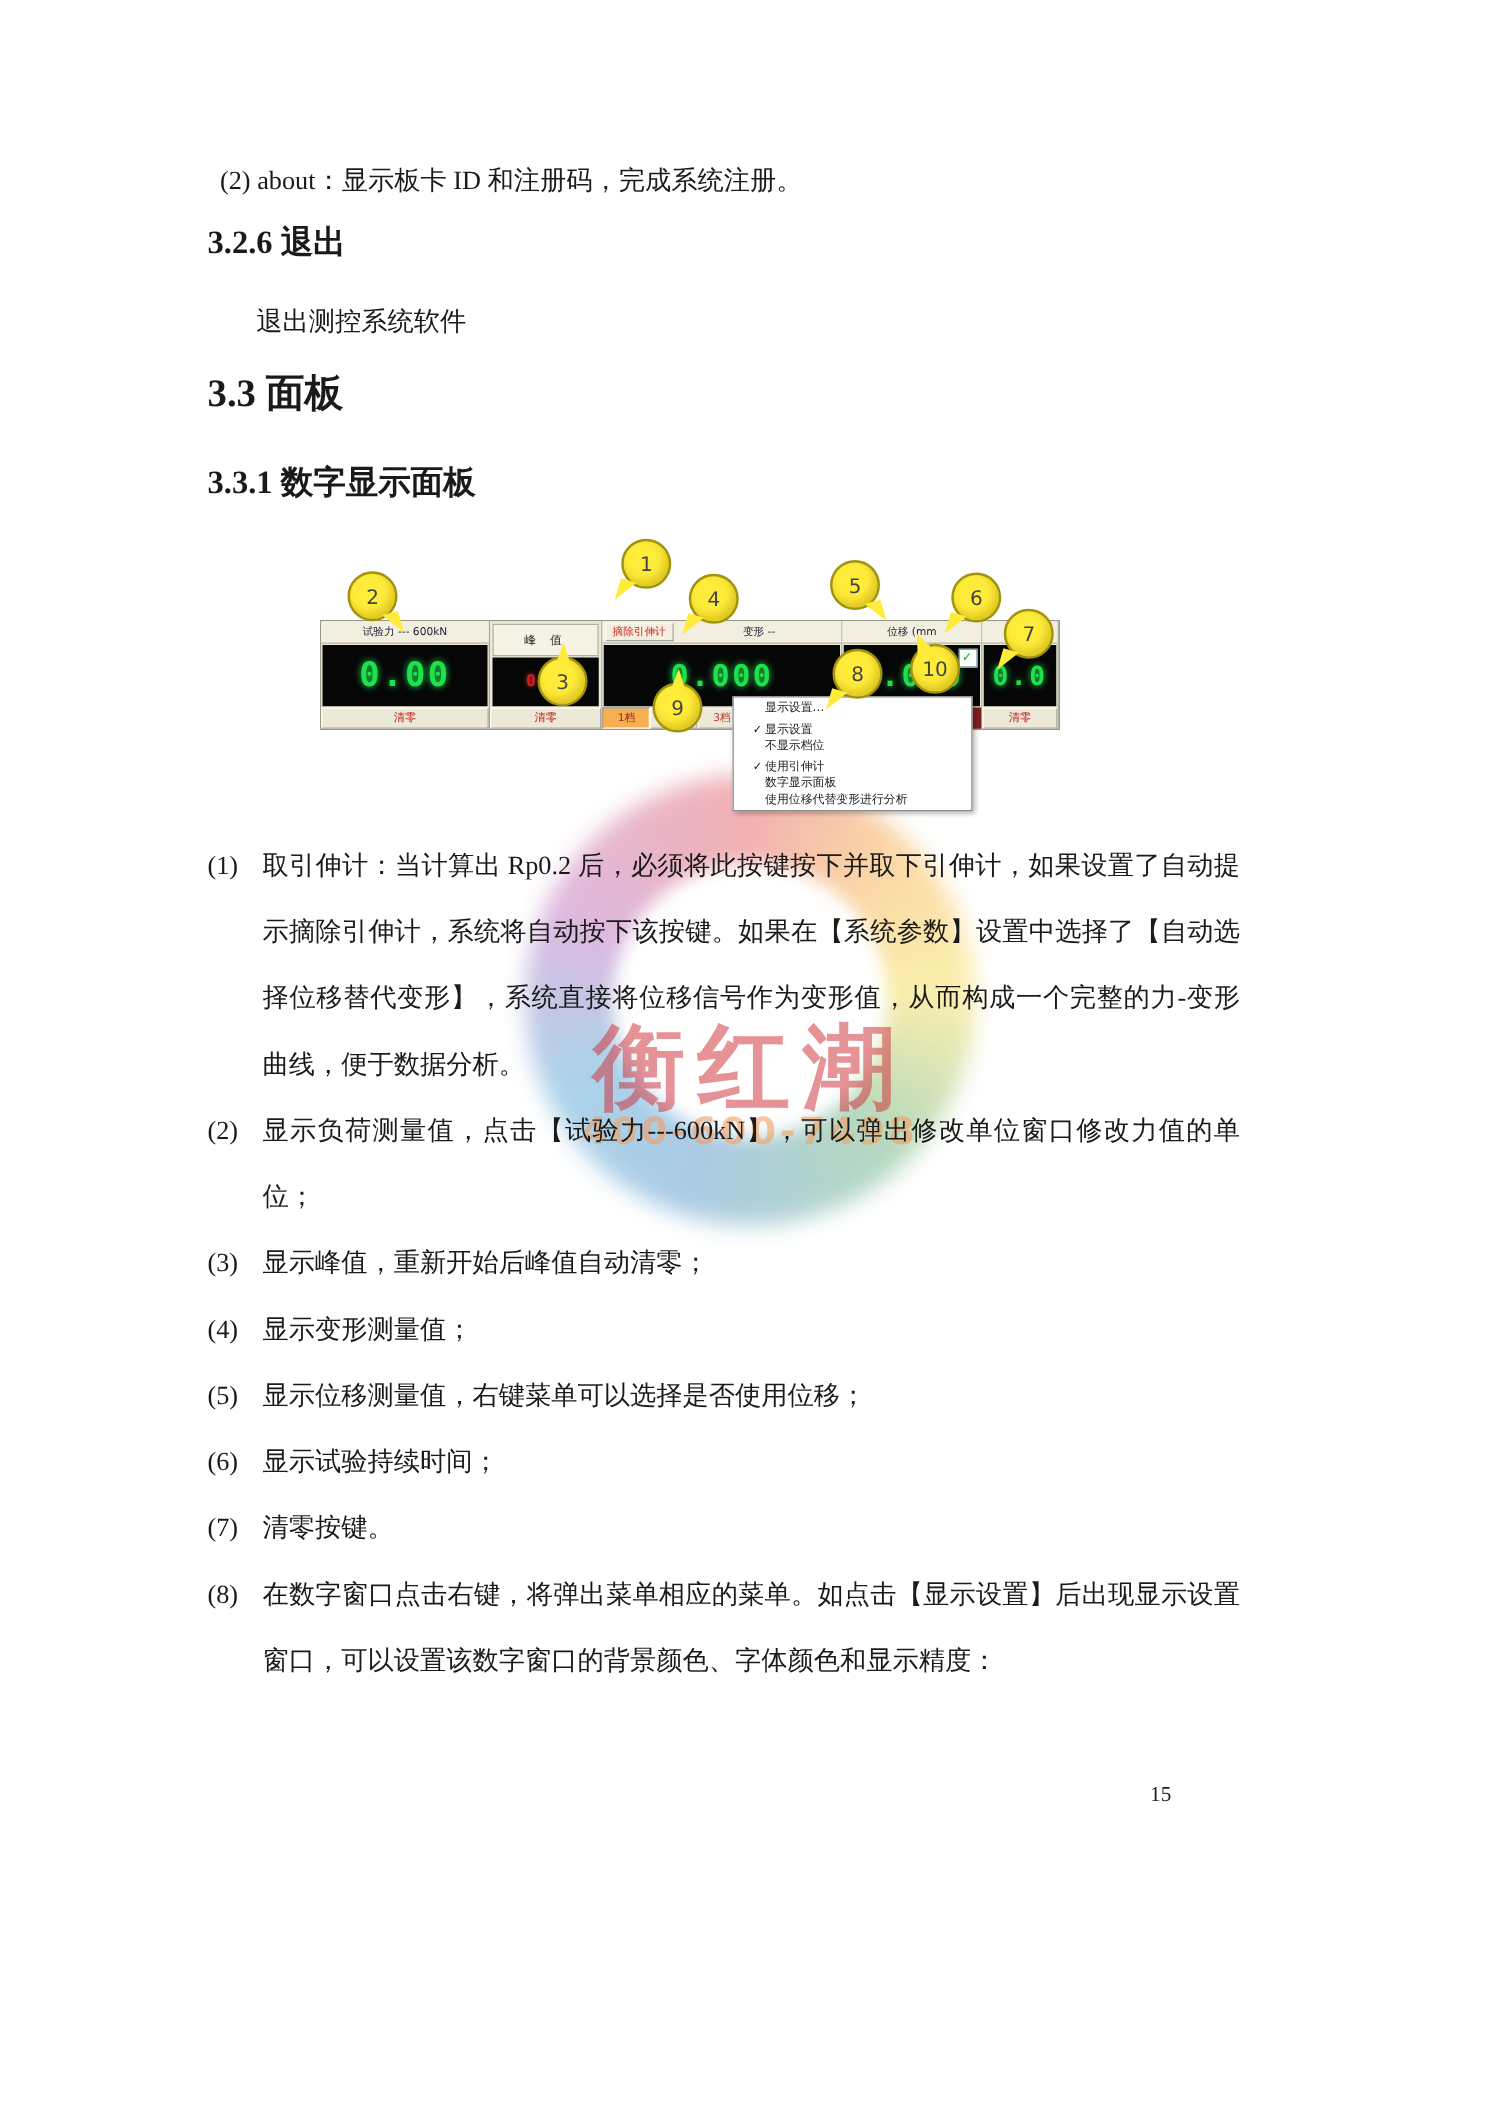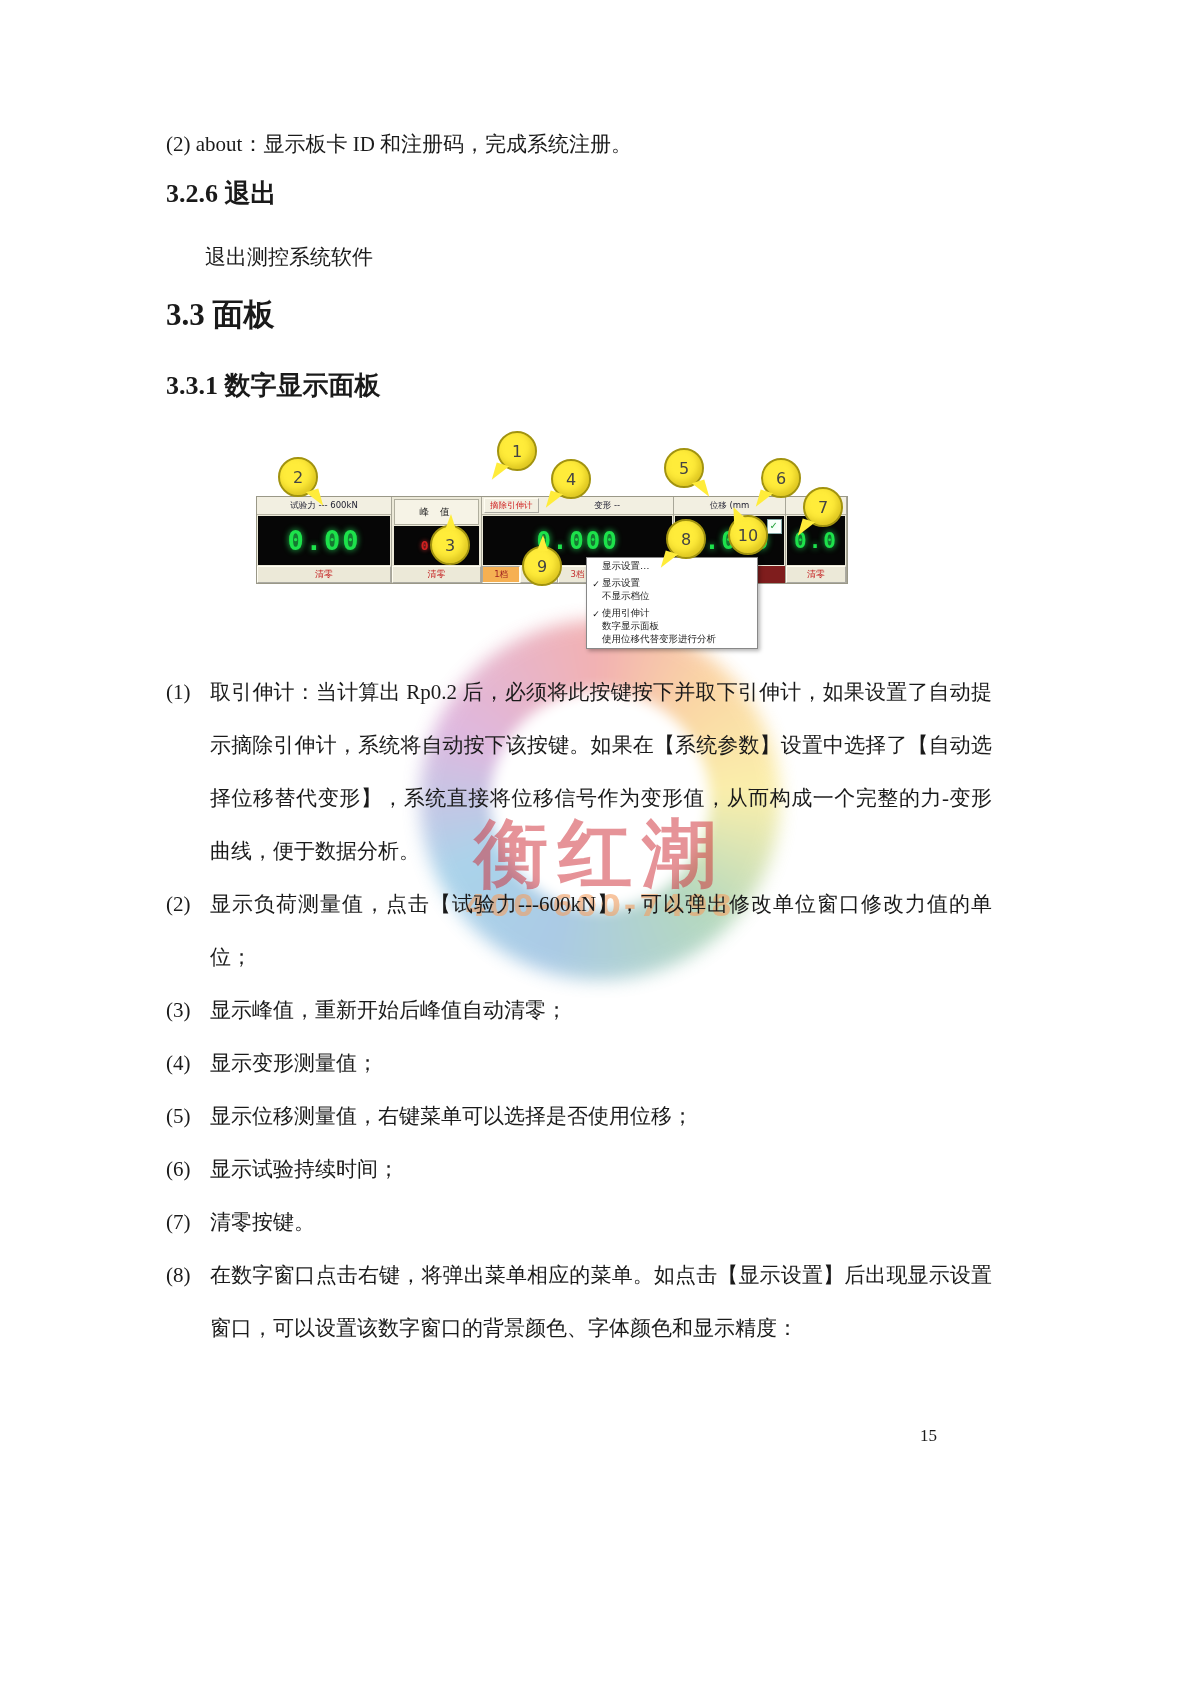--- a/index.html
+++ b/index.html
@@ -16,21 +16,21 @@
   .wm-hole{position:absolute;left:85px;top:80px;width:220px;height:220px;border-radius:50%;
     background:#fff;filter:blur(7px);}
   .wm-brand{position:absolute;left:0;width:100%;top:195px;text-align:center;
     font-weight:700;font-size:74px;letter-spacing:10px;color:rgba(205,40,50,.50);}
   .wm-latin{position:absolute;left:0;width:100%;top:262px;text-align:center;
     font-family:"DejaVu Sans",sans-serif;font-weight:700;font-size:28px;letter-spacing:4px;color:rgba(60,120,200,.45);}
   .wm-phone{position:absolute;left:0;width:100%;top:278px;text-align:center;
     font-family:"DejaVu Sans",sans-serif;font-weight:700;font-size:30px;letter-spacing:3px;color:rgba(244,158,96,.60);}
   
   .doc{position:absolute;inset:0;z-index:1;}
-  .about-line{position:absolute;left:166px;top:130px;font-size:21px;}
+  .about-line{position:absolute;left:176px;top:130px;font-size:21px;}
   .h-exit{position:absolute;left:166px;top:176px;font-size:26px;font-weight:700;}
   .p-exit{position:absolute;left:205px;top:243px;font-size:21px;}
   .h-panel{position:absolute;left:166px;top:294px;font-size:31px;font-weight:700;}
   .h-digital{position:absolute;left:166px;top:368px;font-size:26px;font-weight:700;}
   .doc-list{position:absolute;left:166px;top:666px;width:826px;}
   .li{display:flex;font-size:21px;line-height:53px;}
   .li-no{width:44px;flex:0 0 44px;}
   .li-text{flex:1;text-align:justify;}
   .page-num{position:absolute;left:920px;top:1426px;font-size:17px;}
   
@@ -56,21 +56,21 @@
     display:flex;align-items:center;justify-content:center;font-size:9.5px;color:#222;letter-spacing:4px;}
   .peak-display{flex:1;margin:1px 2px;background:#060606;display:flex;align-items:center;justify-content:center;
     color:#d02020;font-family:"DejaVu Sans Mono",monospace;font-weight:700;font-size:13px;text-shadow:0 0 4px rgba(255,60,60,.8);}
   .remove-btn{height:13px;margin-left:2px;padding:0 5px;display:flex;align-items:center;justify-content:center;
     border:1px outset #fffdf2;background:#f2efe1;color:#d02020;font-size:8.5px;white-space:nowrap;}
   .head-title{flex:1;text-align:center;}
   .chk{position:absolute;right:2px;top:3px;width:13px;height:13px;background:#fff;border:1px solid #8aa;
     color:#1a9a30;font-size:11px;line-height:12px;text-align:center;font-weight:700;}
   
   .ctx{position:absolute;left:330px;top:117px;width:170px;background:#ffffff;border:1px solid #888;
-    box-shadow:2px 2px 4px rgba(0,0,0,.30);padding:2px 0;z-index:4;}
+    box-shadow:2px 2px 4px rgba(0,0,0,.30);padding:2px 10px;z-index:4;}
   .mi{display:flex;align-items:center;height:13px;padding:0 6px 0 3px;color:#222;font-size:9.5px;white-space:nowrap;}
   .mi-check{width:12px;flex:0 0 12px;text-align:center;font-size:9px;color:#111;}
   .mi-gap{height:4px;}
   
   .co{position:absolute;width:40px;height:40px;border-radius:50%;background:#ffec3a;
     border:2px solid #a2930f;box-sizing:border-box;display:flex;align-items:center;justify-content:center;
     font-family:"DejaVu Sans",sans-serif;font-size:16px;color:#444;z-index:6;
     box-shadow:inset -3px -4px 7px rgba(180,150,0,.45);}
   .co::after{content:"";position:absolute;width:0;height:0;border-style:solid;}
   .t-dl::after{left:-5px;bottom:-13px;border-width:18px 13px 0 0;border-color:#ffec3a transparent transparent transparent;transform:rotate(16deg);}

